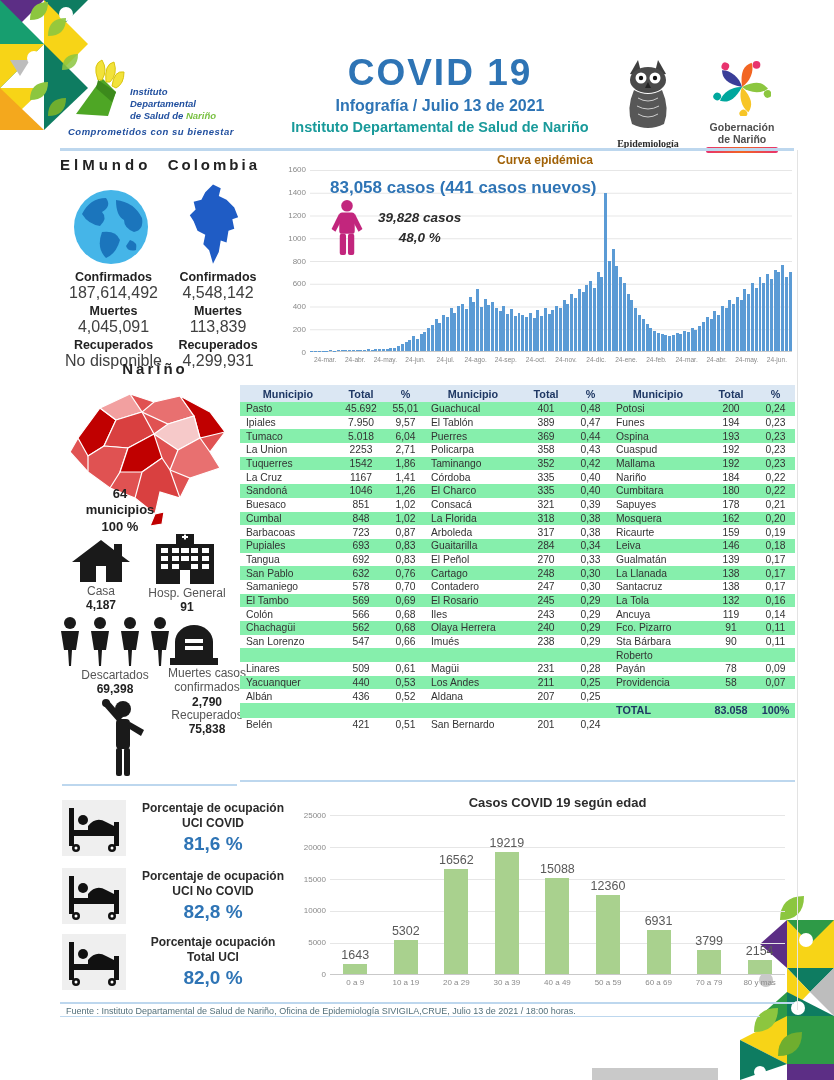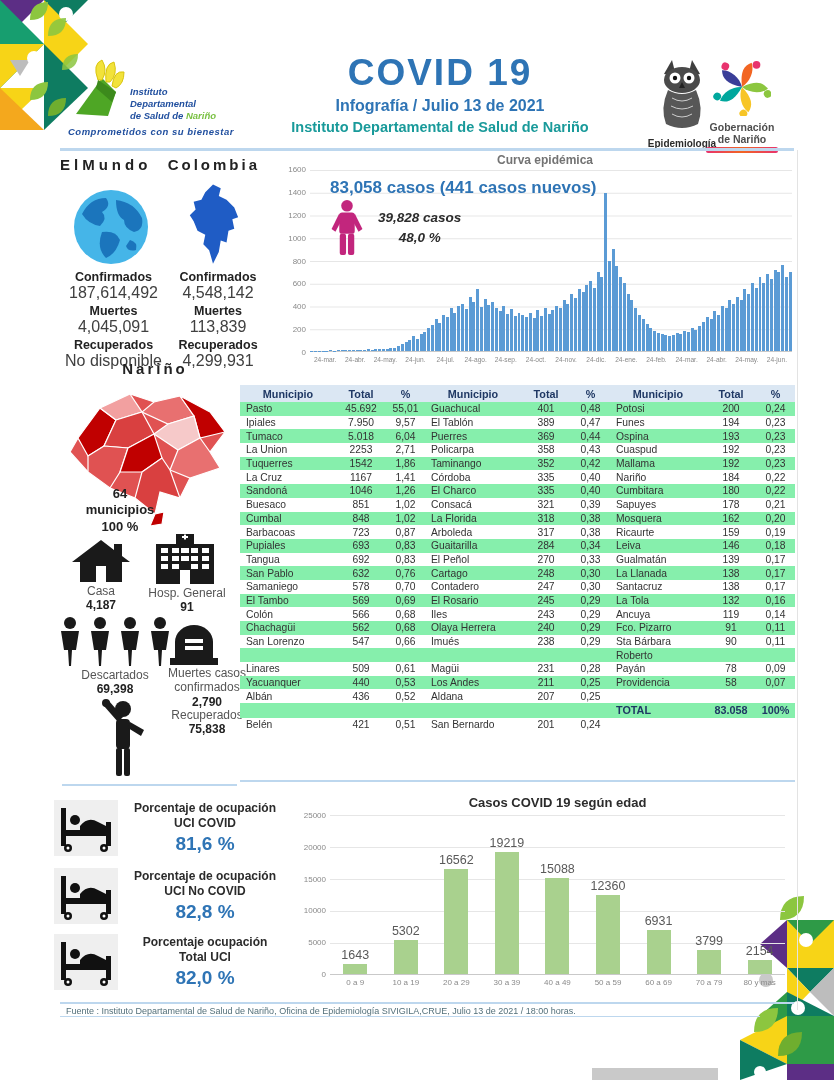--- a/index.html
+++ b/index.html
@@ -12,38 +12,38 @@
   
   .logo-left { left:68px; top:58px; width:195px; height:92px; }
   .logo-left .row { display:flex; align-items:flex-start; }
   .logo-left .txt { font-style:italic; font-weight:bold; font-size:9.5px; color:#1f4e9e; line-height:1.25; margin-top:28px; }
   .logo-left .txt .hl { color:#7ac143; }
   .logo-tag { font-weight:bold; font-style:italic; font-size:9.5px; color:#1f4e9e; margin-top:2px; letter-spacing:.5px; }
   .title-block { left:255px; top:52px; width:370px; text-align:center; }
   .title-main { font-size:37px; font-weight:bold; color:#2e74b5; letter-spacing:2px; }
   .title-sub { font-size:16px; font-weight:bold; color:#2e74b5; margin-top:3px; }
   .title-org { font-size:14.5px; font-weight:bold; color:#199a9a; margin-top:4px; }
-  .owl-block { left:642px; top:60px; width:80px; text-align:center; }
+  .owl-block { left:608px; top:60px; width:80px; text-align:center;font-family:Liberation Serif, serif; }
   .owl-label { font-size:10px; font-weight:bold; color:#2b2b2b; margin-top:2px; }
   .gov-block { left:692px; top:58px; width:100px; text-align:center; }
   .gov-name { font-size:10.5px; font-weight:bold; color:#4d4d4d; line-height:1.1; margin-top:2px; }
   .gov-strip { width:72px; height:6px; margin:2px auto 0; background:linear-gradient(90deg,#e8336e,#f26522,#e8336e); border-radius:2px; }
 
   
   .world-titles { left:60px; top:156px; width:200px; display:flex; justify-content:space-between; font-weight:bold; font-size:15px; letter-spacing:3px; color:#222; }
   .stat-col { text-align:center; font-size:12px; }
   .stat-col .lbl { font-weight:bold; color:#222; font-size:12.5px; margin-top:2px; }
   .stat-col .val { color:#404040; font-size:16px; }
   .narino-title { left:95px; top:360px; width:120px; text-align:center; font-weight:bold; font-size:15px; letter-spacing:3px; color:#222; }
   .muni-text { left:70px; top:486px; width:100px; text-align:center; font-weight:bold; font-size:13px; color:#222; line-height:1.25; }
   .icon-label { text-align:center; font-size:12px; color:#555; line-height:1.2; }
   .icon-label b { color:#222; font-size:12px; }
 
   
-  .curve-title { left:300px; top:153px; width:490px; text-align:center; font-weight:bold; font-size:12px; color:#737373; }
+  .curve-title { left:300px; top:153px; width:490px; text-align:center; font-weight:bold; font-size:12px; color:#a16207; }
   .curve-plot { left:310px; top:170px; width:482px; height:182px; border-bottom:1px solid #c9c9c9;
     background:linear-gradient(to bottom,#e6e6e6 1px,transparent 1px); background-size:100% 22.75px;
     display:flex; align-items:flex-end; }
   .cbar { flex:1 1 auto; margin:0 0.4px; background:#5b9bd5; }
   .curve-yaxis { left:272px; top:165px; width:34px; height:192px; display:flex; flex-direction:column; justify-content:space-between; align-items:flex-end; font-size:8px; color:#8a8a8a; }
   .curve-xaxis { left:310px; top:356px; width:482px; display:flex; font-size:6.6px; color:#8a8a8a; }
   .curve-xaxis span { flex:1; text-align:center; }
   .curve-total { left:330px; top:178px; font-size:17px; font-weight:bold; color:#2e74b5; }
   .sex-row { display:flex; align-items:center; }
   .sex-txt { font-size:13.5px; font-weight:bold; color:#2b2b2b; text-align:center; line-height:1.5; }
@@ -55,21 +55,21 @@
   .muni-table th { font-size:10.8px; font-weight:bold; color:#1f3864; background:#dbe7f3; padding:2.5px 2px; text-align:center; }
   .muni-table th.name { text-align:center; }
   .muni-table td { padding:1.35px 2px; white-space:nowrap; }
   .muni-table td.name { text-align:left; padding-left:6px; width:96px; }
   .muni-table td.num { text-align:center; width:50px; }
   .muni-table td.pct { text-align:center; width:39px; }
   .muni-table tr.stripe { background:#86efac; }
   .muni-table tr.total-row td { font-weight:bold; color:#1f3864; font-size:10.8px; }
 
   
-  .uci-row { display:flex; align-items:center; position:absolute; left:54px; width:230px; }
+  .uci-row { display:flex; align-items:center; position:absolute; left:62px; width:230px; }
   .uci-txt { flex:1; text-align:center; font-size:12px; font-weight:bold; color:#2b2b2b; line-height:1.25; }
   .uci-val { font-size:19px; font-weight:bold; color:#2e74b5; margin-top:1px; }
   .bed-wrap { width:64px; height:56px; background:#efefef; display:flex; align-items:center; justify-content:center; margin-right:8px; }
 
   
   .age-title { left:330px; top:795px; width:455px; text-align:center; font-weight:bold; font-size:13px; color:#2b2b2b; }
   .age-plot { left:330px; top:815px; width:455px; height:160px; border-bottom:1px solid #c9c9c9;
     background:linear-gradient(to bottom,#e6e6e6 1px,transparent 1px); background-size:100% 32px;
     display:flex; align-items:flex-end; justify-content:space-around; }
   .age-yaxis { left:294px; top:811px; width:32px; height:168px; display:flex; flex-direction:column; justify-content:space-between; align-items:flex-end; font-size:8px; color:#8a8a8a; }

